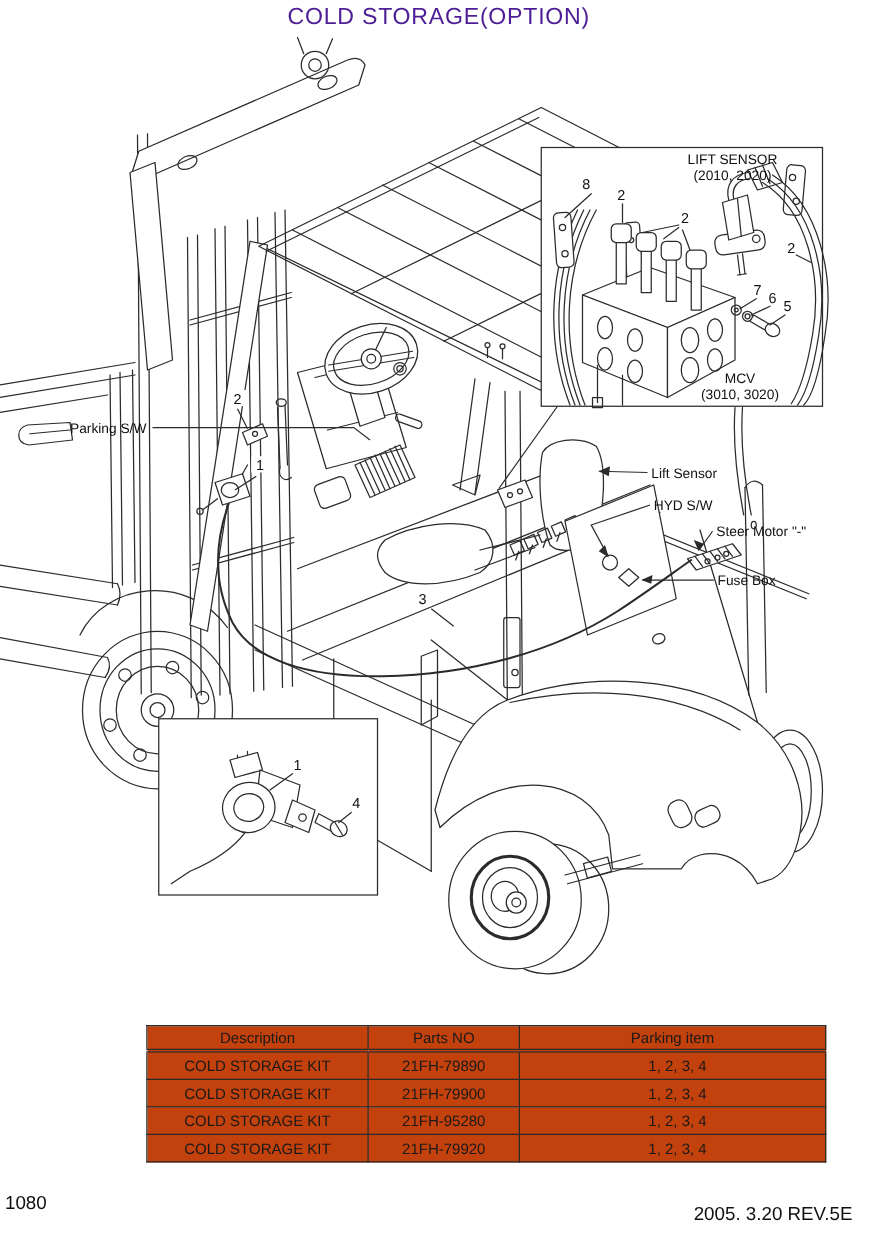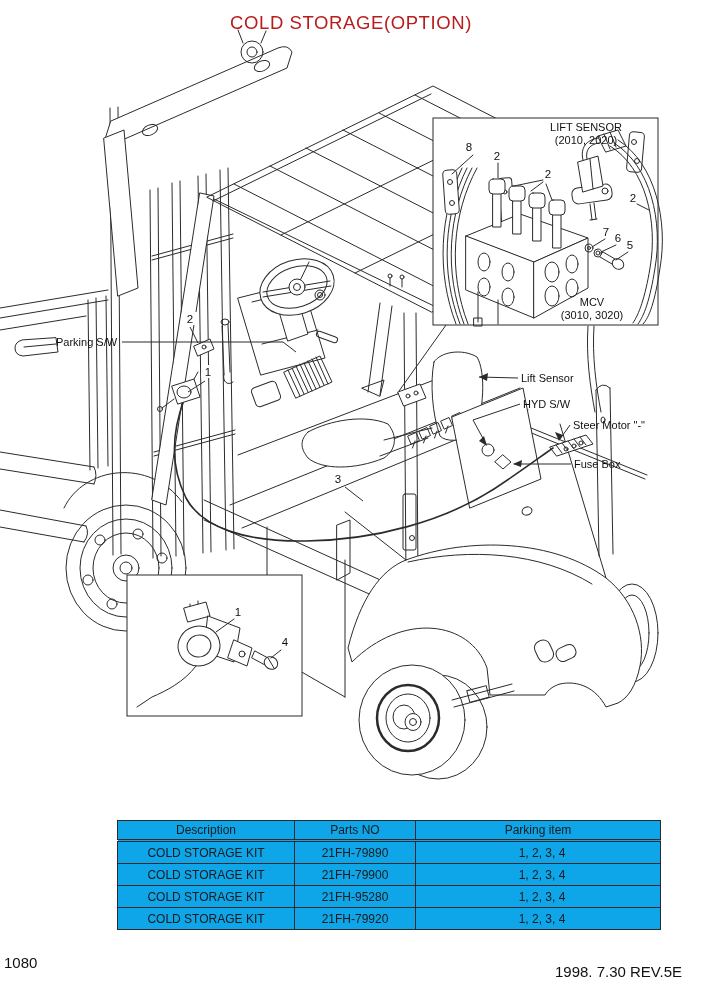--- a/index.html
+++ b/index.html
@@ -1,23 +1,23 @@
 <!DOCTYPE html>
 <html><head>
 <meta charset="utf-8">
 <style>
   html,body{margin:0;padding:0;}
   body{width:702px;height:992px;background:#ffffff;position:relative;overflow:hidden;
        font-family:"Liberation Sans", sans-serif;color:#111;}
-  .page-title{position:absolute;top:12px;left:0;width:702px;text-align:center;
-       font-size:18.5px;letter-spacing:0.6px;color:#b91c1c;}
+  .page-title{position:absolute;top:2px;left:0;width:702px;text-align:center;
+       font-size:18.5px;letter-spacing:0.6px;color:#4c1d95;}
   svg text{font-family:"Liberation Sans", sans-serif;}
   .parts-table{position:absolute;left:117px;top:820px;border-collapse:collapse;
        font-size:12px;color:#1a1a1a;table-layout:fixed;}
-  .parts-table th,.parts-table td{border:1px solid #2a2a2a;padding:0 4px;background:#0ea5e9;}
+  .parts-table th,.parts-table td{border:1px solid #2a2a2a;padding:0 4px;background:#c2410c;}
   .parts-table th{font-weight:normal;height:18px;text-align:center;border-bottom:3px double #2a2a2a;}
   .parts-table td{height:21px;}
   .col-desc{width:168px;text-align:center;}
   .col-part{width:112px;text-align:center;}
   .col-inc{width:228px;}
   td.col-inc{text-align:center;padding-left:12px;}
   .footer-left{position:absolute;left:4px;top:954px;font-size:15px;}
   .footer-right{position:absolute;right:20px;top:963px;font-size:15px;}
 </style>
 </head>
@@ -451,13 +451,13 @@
     </tr>
     <tr>
       <td class="col-desc">COLD STORAGE KIT</td>
       <td class="col-part">21FH-79920</td>
       <td class="col-inc">1, 2, 3, 4</td>
     </tr>
   </tbody>
 </table>
 
 <div class="footer-left">1080</div>
-<div class="footer-right">1998. 7.30 REV.5E</div>
+<div class="footer-right">2005. 3.20 REV.5E</div>
 
 </body></html>

